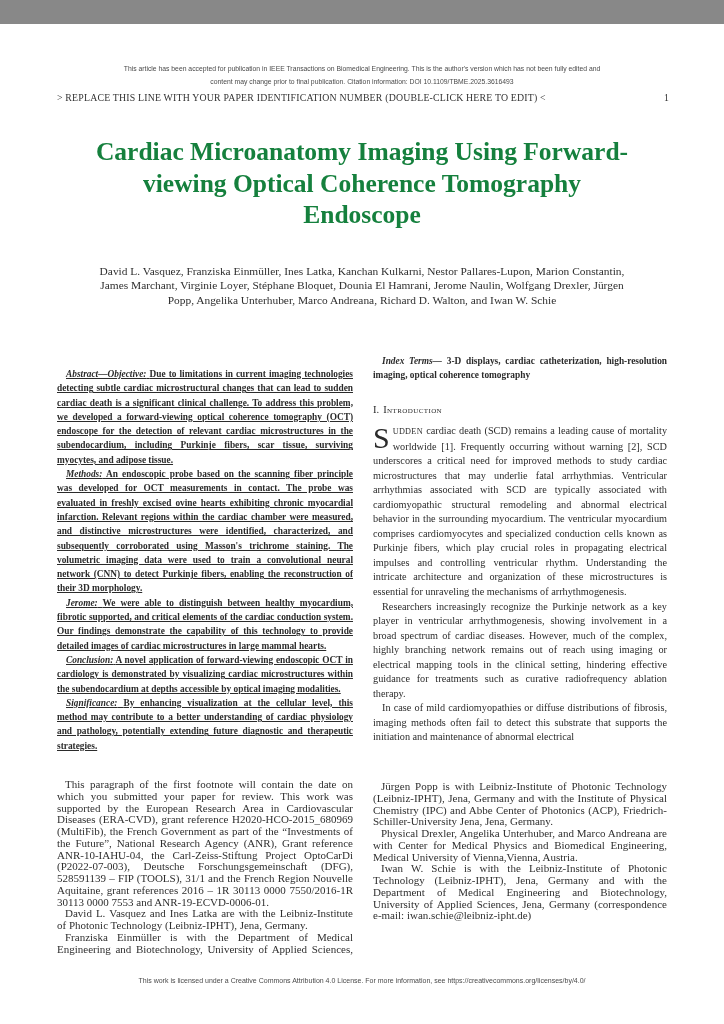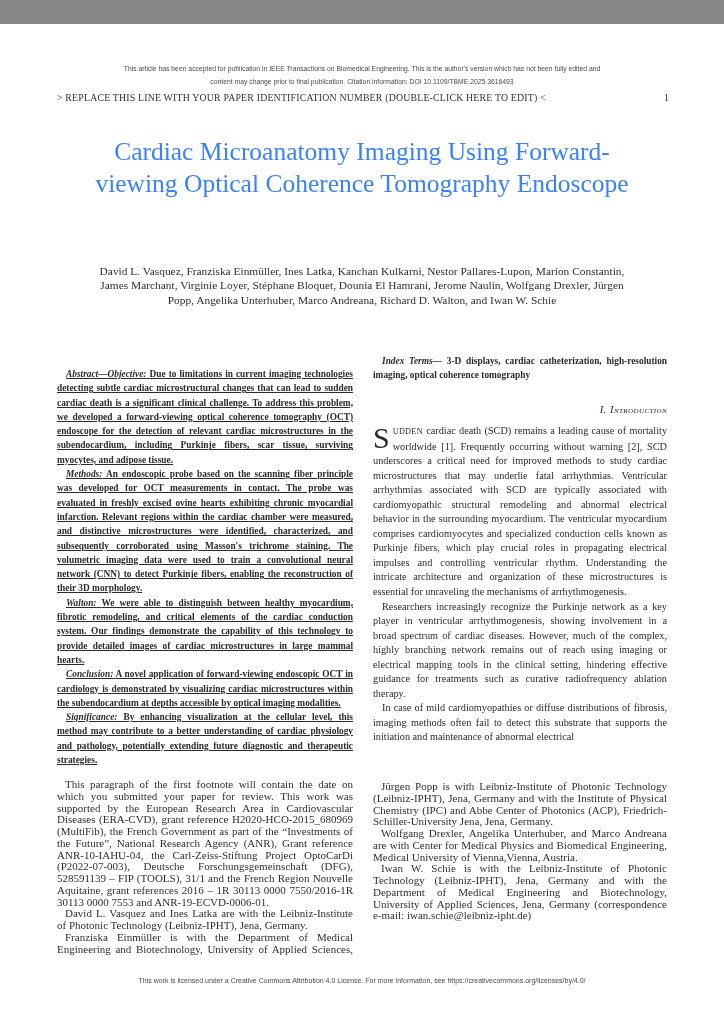--- a/index.html
+++ b/index.html
@@ -20,42 +20,42 @@
   }
   .runhead{
     position:absolute;top:68px;left:57px;width:612px;
     display:flex;justify-content:space-between;align-items:baseline;
     font-size:9.8px;color:#333;
     letter-spacing:0.2px;
   }
   .title{
     position:absolute;top:112px;left:82px;width:560px;
     margin:0;text-align:center;
-    font-size:25.5px;line-height:31.5px;font-weight:normal;color:#3b82f6;
+    font-size:25.5px;line-height:31.5px;font-weight:bold;color:#15803d;
   }
   .authors{
     position:absolute;top:240px;left:92px;width:540px;
     text-align:center;
     font-size:11.4px;line-height:14.3px;color:#2e2e2e;font-family:Liberation Serif, serif;
   }
   .col{position:absolute;overflow:hidden;}
   .col-left{top:343px;left:57px;width:296px;height:410px;}
   .col-right{top:330px;left:373px;width:294px;height:426px;}
   .abs-p{
     margin:0;text-align:justify;text-indent:9px;
     font-size:9.35px;line-height:14.3px;font-weight:bold;color:#2b2b2b;text-decoration:underline;
   }
   .plabel{font-style:italic;}
   .index-terms{
     margin:0;text-align:justify;text-indent:9px;
     font-size:9.35px;line-height:14px;font-weight:bold;color:#2b2b2b;
   }
   .sec-heading{
-    margin:22px 0 9px 0;text-align:right;
-    font-size:10.6px;color:#2b2b2b;font-style:italic;
+    margin:22px 0 9px 0;text-align:left;
+    font-size:10.6px;color:#2b2b2b;
   }
   .sc-head{font-variant:small-caps;letter-spacing:0.4px;margin-left:4px;}
   .body-p{
     margin:0;text-align:justify;text-indent:9px;
     font-size:10.25px;line-height:14.55px;color:#2b2b2b;
   }
   .p-first{text-indent:0;}
   .dropcap{
     float:left;
     font-size:30px;line-height:25px;
@@ -98,22 +98,22 @@
   <div class="col col-left">
     <p class="abs-p">
       <span class="plabel">Abstract—Objective:</span>
       <span>Due to limitations in current imaging technologies detecting subtle cardiac microstructural changes that can lead to sudden cardiac death is a significant clinical challenge. To address this problem, we developed a forward-viewing optical coherence tomography (OCT) endoscope for the detection of relevant cardiac microstructures in the subendocardium, including Purkinje fibers, scar tissue, surviving myocytes, and adipose tissue.</span>
     </p>
     <p class="abs-p">
       <span class="plabel">Methods:</span>
       <span>An endoscopic probe based on the scanning fiber principle was developed for OCT measurements in contact. The probe was evaluated in freshly excised ovine hearts exhibiting chronic myocardial infarction. Relevant regions within the cardiac chamber were measured, and distinctive microstructures were identified, characterized, and subsequently corroborated using Masson's trichrome staining. The volumetric imaging data were used to train a convolutional neural network (CNN) to detect Purkinje fibers, enabling the reconstruction of their 3D morphology.</span>
     </p>
     <p class="abs-p">
-      <span class="plabel">Walton:</span>
-      <span>We were able to distinguish between healthy myocardium, fibrotic remodeling, and critical elements of the cardiac conduction system. Our findings demonstrate the capability of this technology to provide detailed images of cardiac microstructures in large mammal hearts.</span>
+      <span class="plabel">Jerome:</span>
+      <span>We were able to distinguish between healthy myocardium, fibrotic supported, and critical elements of the cardiac conduction system. Our findings demonstrate the capability of this technology to provide detailed images of cardiac microstructures in large mammal hearts.</span>
     </p>
     <p class="abs-p">
       <span class="plabel">Conclusion:</span>
       <span>A novel application of forward-viewing endoscopic OCT in cardiology is demonstrated by visualizing cardiac microstructures within the subendocardium at depths accessible by optical imaging modalities.</span>
     </p>
     <p class="abs-p">
       <span class="plabel">Significance:</span>
       <span>By enhancing visualization at the cellular level, this method may contribute to a better understanding of cardiac physiology and pathology, potentially extending future diagnostic and therapeutic strategies.</span>
     </p>
   </div>
@@ -135,19 +135,19 @@
   </div>
 
   <div class="footnote fn-left">
     <p>This paragraph of the first footnote will contain the date on which you submitted your paper for review. This work was supported by the European Research Area in Cardiovascular Diseases (ERA-CVD), grant reference H2020-HCO-2015_680969 (MultiFib), the French Government as part of the “Investments of the Future”, National Research Agency (ANR), Grant reference ANR-10-IAHU-04, the Carl-Zeiss-Stiftung Project OptoCarDi (P2022-07-003), Deutsche Forschungsgemeinschaft (DFG), 528591139 – FIP (TOOLS), 31/1  and the French Region Nouvelle Aquitaine, grant references 2016 – 1R 30113 0000 7550/2016-1R 30113 0000 7553 and ANR-19-ECVD-0006-01.</p>
     <p>David L. Vasquez and Ines Latka are with the Leibniz-Institute of Photonic Technology (Leibniz-IPHT), Jena, Germany.</p>
     <p>Franziska Einmüller is with the Department of Medical Engineering and Biotechnology, University of Applied Sciences, Jena, Germany.</p>
   </div>
 
   <div class="footnote fn-right">
     <p>Jürgen Popp is with Leibniz-Institute of Photonic Technology (Leibniz-IPHT), Jena, Germany and with the Institute of Physical Chemistry (IPC) and Abbe Center of Photonics (ACP), Friedrich-Schiller-University Jena, Jena, Germany.</p>
-    <p>Wolfgang Drexler, Angelika Unterhuber, and Marco Andreana are with Center for Medical Physics and Biomedical Engineering, Medical University of Vienna,Vienna, Austria.</p>
+    <p>Physical Drexler, Angelika Unterhuber, and Marco Andreana are with Center for Medical Physics and Biomedical Engineering, Medical University of Vienna,Vienna, Austria.</p>
     <p>Iwan W. Schie is with the Leibniz-Institute of Photonic Technology (Leibniz-IPHT), Jena, Germany and with the Department of Medical Engineering and Biotechnology, University of Applied Sciences, Jena, Germany (correspondence e-mail: iwan.schie@leibniz-ipht.de)</p>
   </div>
 
   <div class="license">This work is licensed under a Creative Commons Attribution 4.0 License. For more information, see https://creativecommons.org/licenses/by/4.0/</div>
 
 </div>
 
 </body></html>

